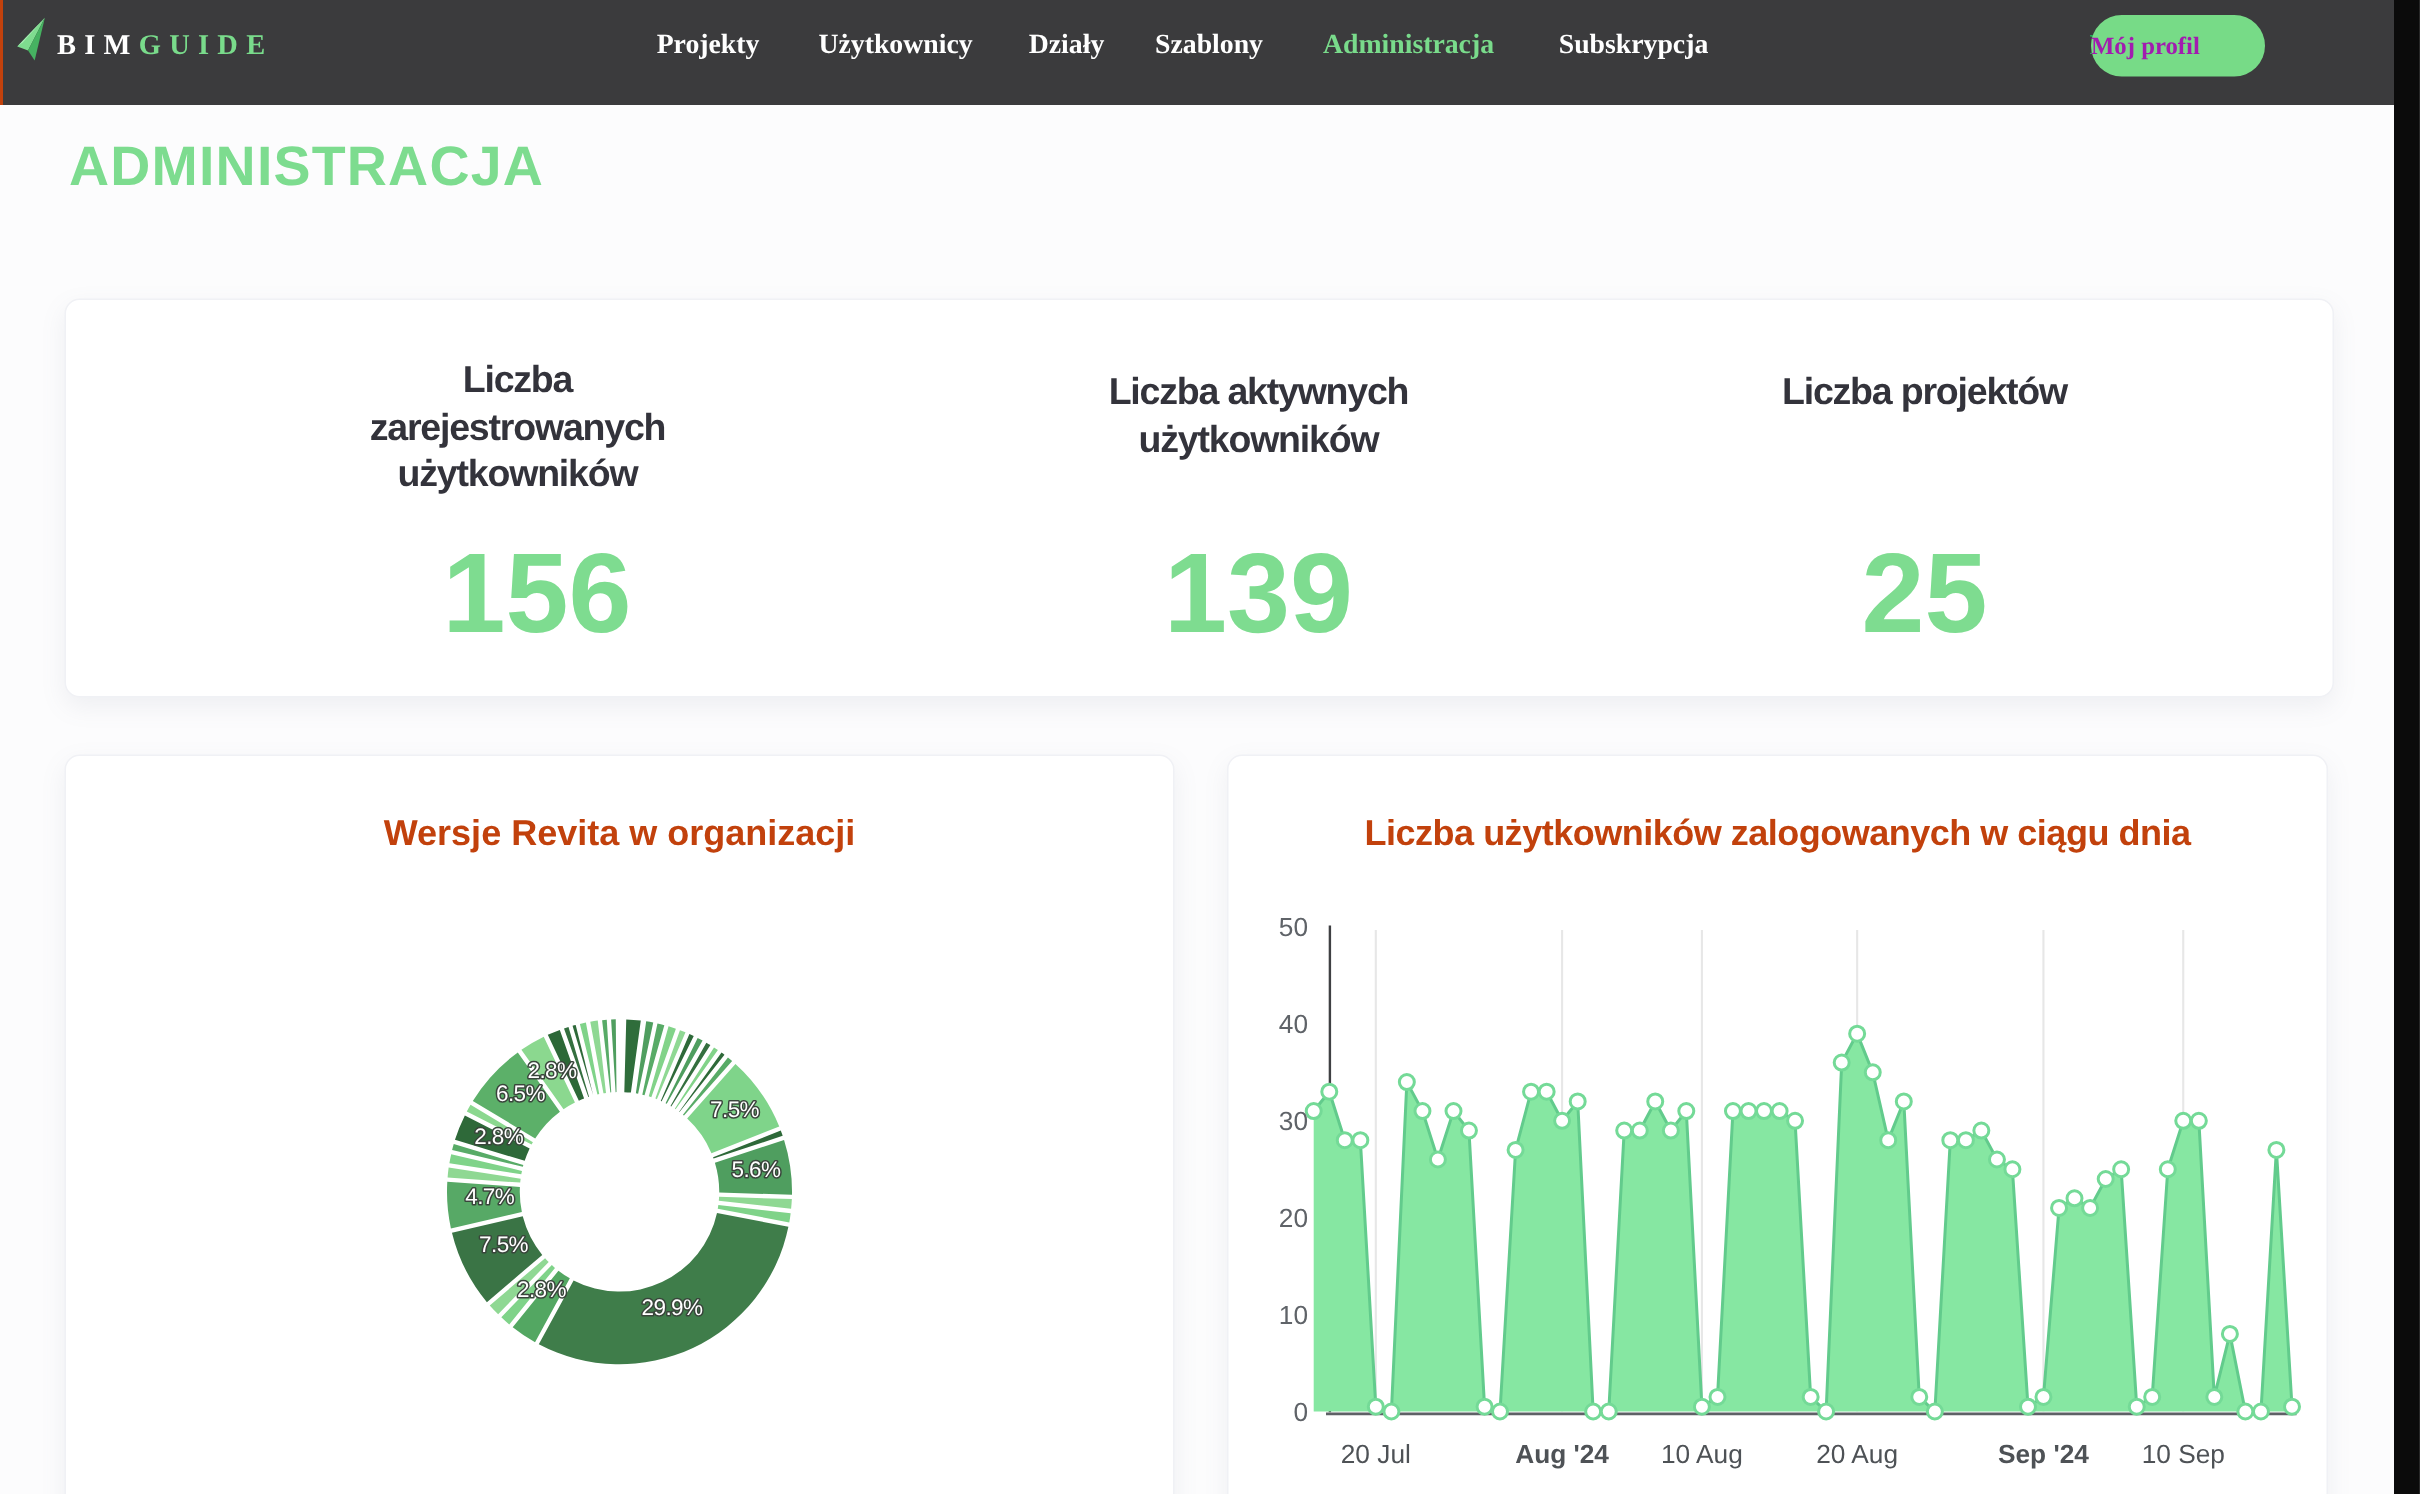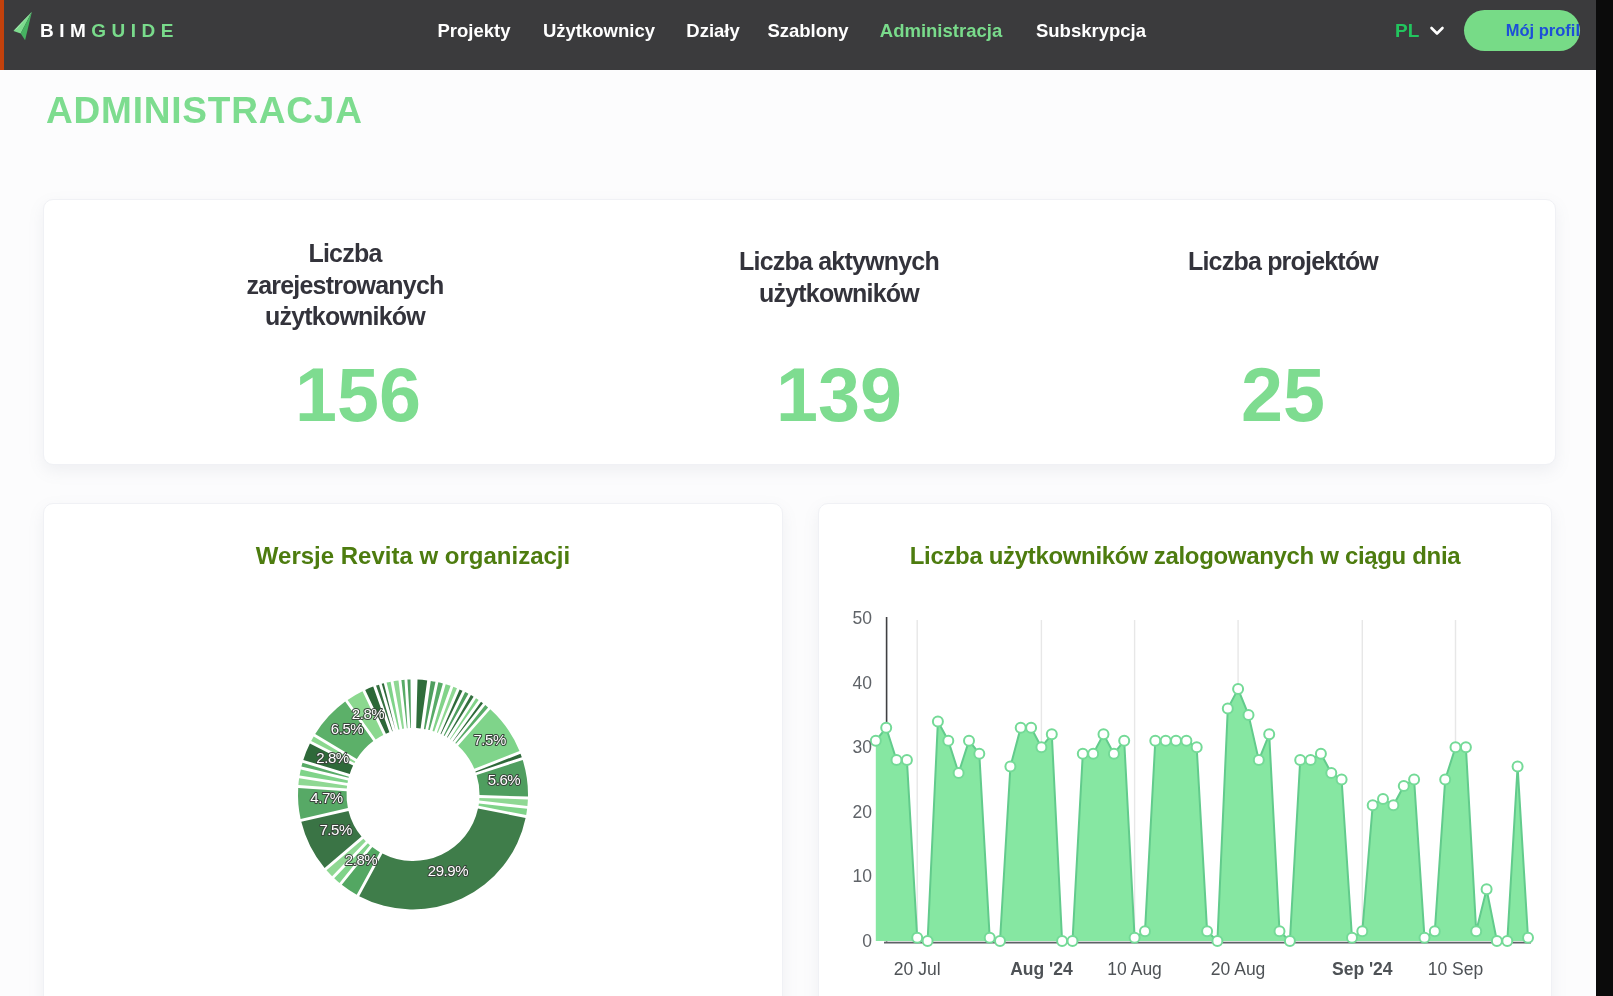--- a/index.html
+++ b/index.html
@@ -1,33 +1,33 @@
 <!DOCTYPE html>
 <html><head><meta charset="utf-8">
 <style>
 * { margin:0; padding:0; box-sizing:border-box; }
 html,body { width:1613px; height:996px; background:#0b0b0b; overflow:hidden;
   font-family:"Liberation Sans", sans-serif; }
 .page { position:absolute; left:0; top:0; width:1596px; height:996px; background:#fcfcfd; overflow:hidden; }
-.nav { position:absolute; left:0; top:0; width:1596px; height:70px; background:#3b3b3d; border-left:4px solid #c2410c; }
+.nav { position:absolute; left:0; top:0; width:1596px; height:70px; background:#3b3b3d; border-left:2px solid #c2410c;font-family:Liberation Serif, serif; }
 .logo { position:absolute; left:36px; top:20px; font-size:19px; font-weight:bold; letter-spacing:5.5px; color:#fff; }
 .logo .g { color:#79db8b; }
 .ni { position:absolute; top:20px; font-size:18.5px; font-weight:bold; color:#fff; white-space:nowrap; transform:translateX(-50%);padding-left:28px; }
 .ni.act { color:#79db8b; }
 .pl { position:absolute; left:1391px; top:20px; font-size:19px; font-weight:bold; color:#22c55e; }
-.btn { position:absolute; left:1460px; top:10px; width:116px; height:41px; background:#77db87; border-radius:21px; color:#1d4ed8; font-size:16.5px; font-weight:bold; text-align:right; line-height:41px; }
+.btn { position:absolute; left:1392px; top:10px; width:116px; height:41px; background:#77db87; border-radius:21px; color:#a21caf; font-size:16.5px; font-weight:bold; text-align:left; line-height:41px; }
 h1.adm { position:absolute; left:46px; top:90px; font-size:37px; font-weight:bold; letter-spacing:0.8px; color:#7ddc8f; }
 .card { position:absolute; background:#fff; border:1px solid #f0f1f5; border-radius:10px;
   box-shadow:0 6px 16px rgba(120,130,150,0.10); }
 .statcard { left:43px; top:199px; width:1513px; height:266px; }
 .c1 { left:43px; top:503px; width:740px; height:540px; }
 .c2 { left:818px; top:503px; width:734px; height:540px; }
 .stitle { position:absolute; letter-spacing:-0.8px; font-size:25px; font-weight:bold; color:#33333b; line-height:31.6px; text-align:center; transform:translateX(-50%); white-space:pre-line; }
 .snum { position:absolute; font-size:75.5px; line-height:70px; font-weight:bold; color:#7edc90; transform:translateX(-50%); }
-.ctitle { position:absolute; top:542px; font-size:24px; font-weight:bold; color:#4d7c0f; transform:translateX(-50%); white-space:nowrap; }
+.ctitle { position:absolute; top:542px; font-size:24px; font-weight:bold; color:#c2410c; transform:translateX(-50%); white-space:nowrap; }
 .blackbar { position:absolute; left:1596px; top:0; width:17px; height:996px; background:#0b0b0b; }
 svg.abs { position:absolute; }
 </style></head>
 <body>
 <div class="page">
   <div class="nav">
     <svg class="abs" style="left:8px;top:10px;" width="24" height="32" viewBox="0 0 24 32">
       <polygon points="19.9,1.8 1.5,21 8.7,23.6 19.9,1.8" fill="#7edc8f"></polygon>
       <polygon points="19.9,1.8 8.7,23.6 13.1,30.3 19.9,1.8" fill="#46b261"></polygon>
       <polygon points="19.9,1.8 1.5,21 5.2,18.4" fill="#a8ecb4"></polygon>

